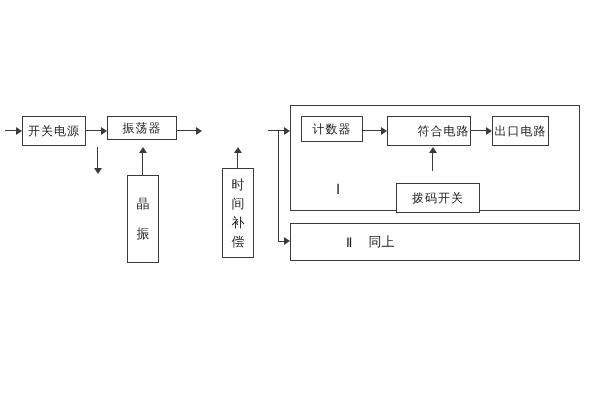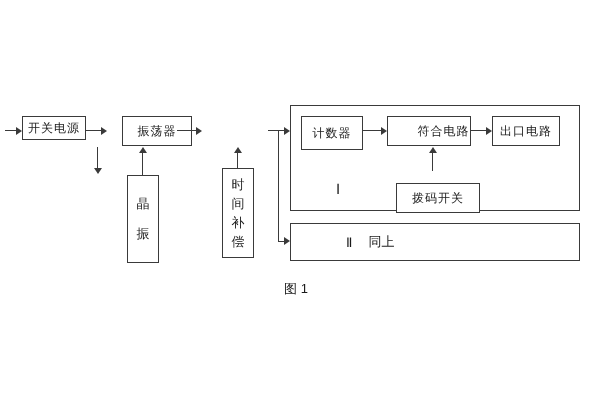--- a/index.html
+++ b/index.html
@@ -67,47 +67,47 @@
   }
 </style>
 </head>
 <body>
 
 <div class="canvas">
 
   <div class="hline" style="left:5px;top:130px;width:11px;"></div>
   <div class="ah ah-r" style="left:16px;top:127px;"></div>
 
-  <div class="box" style="left:22px;top:116px;width:64px;height:24px;">开关电源</div>
+  <div class="box" style="left:22px;top:116px;width:64px;height:30px;">开关电源</div>
 
   <div class="hline" style="left:86px;top:130px;width:15px;"></div>
   <div class="ah ah-r" style="left:101px;top:127px;"></div>
 
-  <div class="box" style="left:122px;top:116px;width:70px;height:30px;">振荡器</div>
+  <div class="box" style="left:107px;top:116px;width:70px;height:24px;">振荡器</div>
 
   <div class="hline" style="left:177px;top:130px;width:19px;"></div>
   <div class="ah ah-r" style="left:196px;top:127px;"></div>
 
 
   <div class="hline" style="left:268px;top:130px;width:16px;"></div>
   <div class="ah ah-r" style="left:284px;top:127px;"></div>
 
   <div class="group" style="left:290px;top:105px;width:290px;height:106px;"></div>
 
-  <div class="box" style="left:301px;top:116px;width:62px;height:34px;">计数器</div>
+  <div class="box" style="left:301px;top:116px;width:62px;height:26px;">计数器</div>
 
   <div class="hline" style="left:363px;top:130px;width:18px;"></div>
   <div class="ah ah-r" style="left:381px;top:127px;"></div>
 
   <div class="box" style="left:387px;top:116px;width:84px;height:30px;padding-left:29px;">符合电路</div>
 
   <div class="hline" style="left:471px;top:130px;width:15px;"></div>
   <div class="ah ah-r" style="left:486px;top:127px;"></div>
 
-  <div class="box" style="left:492px;top:116px;width:68px;height:30px;">出口电路</div>
+  <div class="box" style="left:492px;top:116px;width:57px;height:30px;">出口电路</div>
 
   <div class="lbl" style="left:336px;top:181px;font-size:14px;">Ⅰ</div>
 
   <div class="box" style="left:396px;top:171px;width:84px;height:30px;margin-top:12px;">拨码开关</div>
 
   <div class="vline" style="left:432px;top:153px;height:18px;"></div>
   <div class="ah ah-u" style="left:429px;top:147px;"></div>
 
   <div class="group" style="left:290px;top:223px;width:290px;height:38px;"></div>
   <div class="grp2-inner">
@@ -134,15 +134,14 @@
   <div class="box vtext" style="left:222px;top:168px;width:32px;height:90px;font-size:13px;line-height:19px;">
     <span>时</span>
     <span>间</span>
     <span>补</span>
     <span>偿</span>
   </div>
 
   <div class="vline" style="left:237px;top:153px;height:15px;"></div>
   <div class="ah ah-u" style="left:234px;top:147px;"></div>
 
-  <div class="lbl" style="left:268px;top:280px;width:56px;text-align:center;font-size:13px;">图 1</div>
 
 </div>
 
 </body></html>

